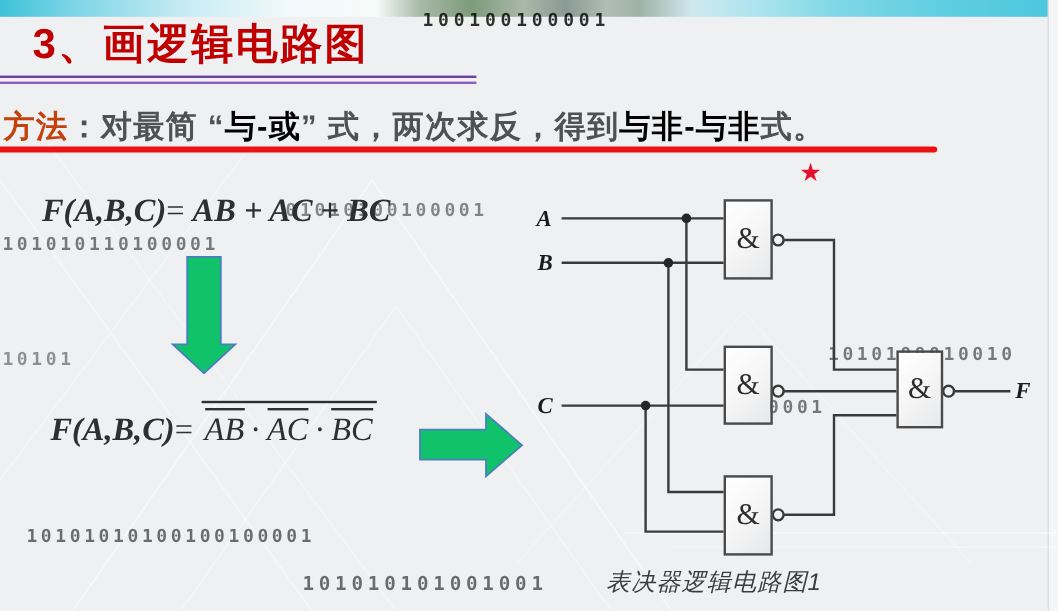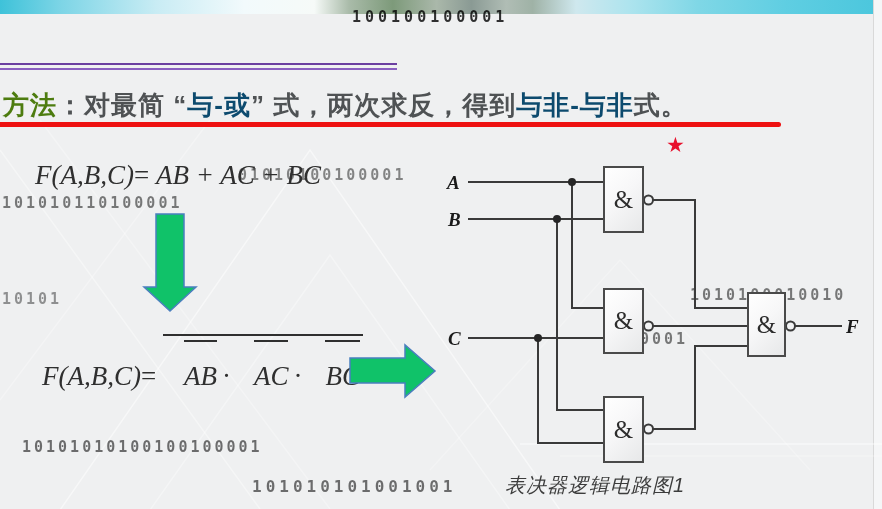--- a/index.html
+++ b/index.html
@@ -33,39 +33,39 @@
   }
   .rule-purple{
     position:absolute;left:0;top:63px;width:397px;height:3px;
     border-top:2px solid #6b3fa0;border-bottom:2px solid #8a5fc0;
   }
   
   .method{
     position:absolute;left:3px;top:88px;font-size:26px;letter-spacing:1px;
     color:#4f5254;font-weight:bold;white-space:nowrap;
   }
-  .method .red{color:#4d7c0f;}
-  .method .blue{color:#0c4a6e;}
+  .method .red{color:#c2410c;}
+  .method .blue{color:#000000;}
   .rule-red{
     position:absolute;left:0;top:122px;width:781px;height:5px;
     background:#ee1111;border-radius:0 3px 3px 0;
   }
   .star{
     position:absolute;left:666px;top:134px;font-size:21px;color:#e8112d;line-height:1;
   }
   
   .formula{
     position:absolute;font-family:"Liberation Serif", serif;
     font-size:27px;color:#2f2f2f;white-space:nowrap;
   }
-  .formula i{font-style:italic;font-weight:normal;}
+  .formula i{font-style:italic;font-weight:bold;}
   .f1{left:35px;top:160px;}
   .f2{left:42px;top:334px;}
   .dblover{display:inline-block;border-top:2px solid #2f2f2f;padding:4px 3px 0 3px;}
-  .over{display:inline-block;border-top:2px solid #2f2f2f;padding-top:19px;font-style:italic;margin-left:18px;}
+  .over{display:inline-block;border-top:2px solid #2f2f2f;padding-top:1px;font-style:italic;}
   .dot{padding:0 5px;font-style:normal;}
   
   .arrow-svg{position:absolute;}
   
   .circuit{position:absolute;left:440px;top:140px;width:442px;height:369px;}
   .wires{position:absolute;left:0;top:0;}
   .gate{
     position:absolute;box-sizing:border-box;border:2px solid #4a4a4a;
     background:linear-gradient(135deg,#ffffff 0%,#f7f7f8 45%,#e7e8e9 100%);
     display:flex;align-items:center;justify-content:center;
@@ -100,20 +100,21 @@
 
   <div class="bin" style="left:352px;top:8px;font-size:15px;letter-spacing:4px;opacity:.8">100100100001</div>
   <div class="bin" style="left:238px;top:166px;font-size:15px;letter-spacing:3px;opacity:.45">01010100100001</div>
   <div class="bin" style="left:2px;top:194px;font-size:15px;letter-spacing:3px;opacity:.5">101010110100001</div>
   <div class="bin" style="left:690px;top:286px;font-size:15px;letter-spacing:3px;opacity:.5">1010100010010</div>
   <div class="bin" style="left:628px;top:330px;font-size:15px;letter-spacing:3px;opacity:.5">00001</div>
   <div class="bin" style="left:2px;top:290px;font-size:15px;letter-spacing:3px;opacity:.4">10101</div>
   <div class="bin" style="left:22px;top:438px;font-size:15px;letter-spacing:3px;opacity:.55">10101010100100100001</div>
   <div class="bin" style="left:252px;top:477px;font-size:16px;letter-spacing:4px;opacity:.55">101010101001001</div>
 
+  <div class="title">3、画逻辑电路图</div>
   <div class="rule-purple"></div>
 
   <div class="method"><span class="red">方法</span><span>：</span><span>对最简 “</span><span class="blue">与-或</span><span>” 式，两次求反，得到</span><span class="blue">与非-与非</span><span>式。</span></div>
   <div class="rule-red"></div>
 
   <div class="star">★</div>
 
   <div class="formula f1"><i>F(A,B,C)</i><span>= </span><i>AB + AC + BC</i></div>
 
   <svg class="arrow-svg" style="left:140px;top:213px;" width="60" height="100" viewBox="0 0 60 100">

